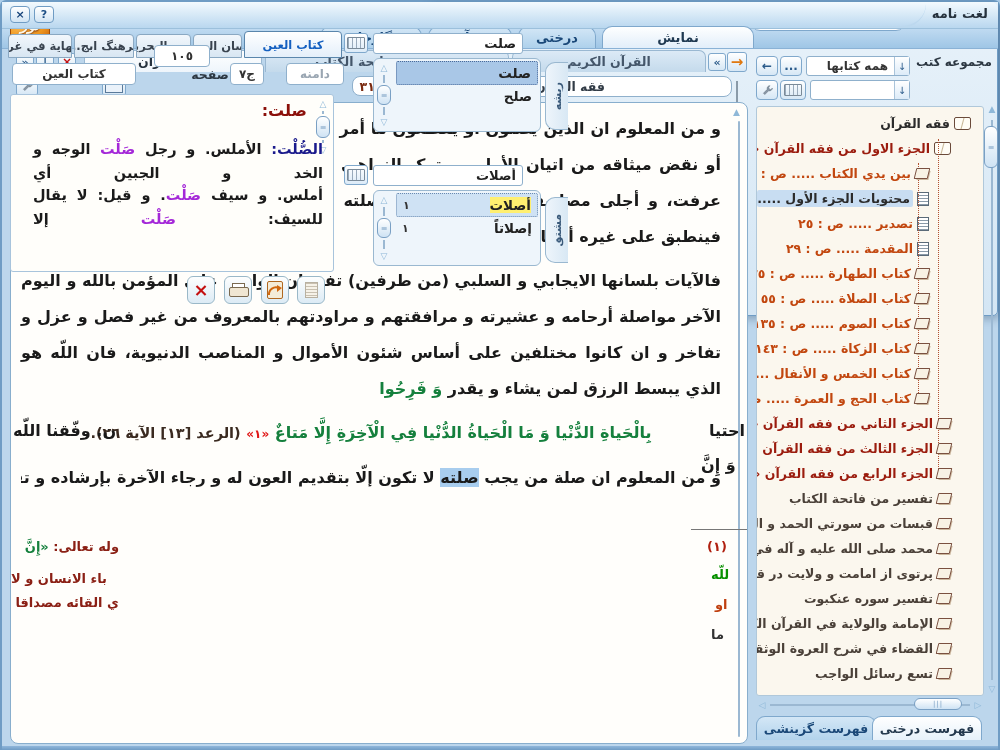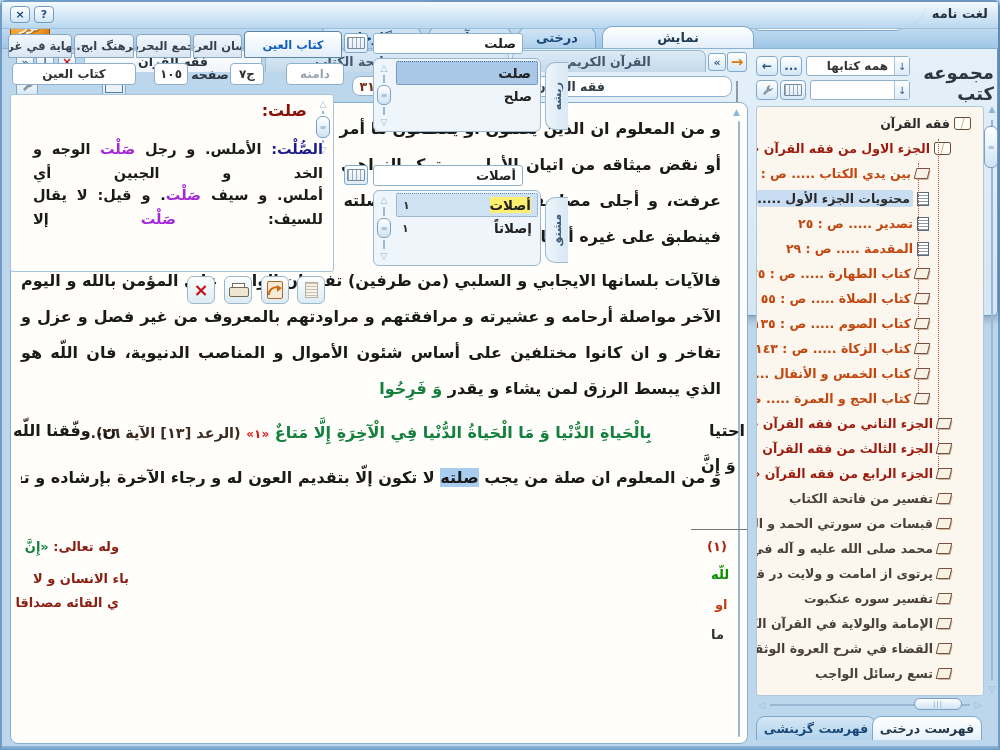--- a/index.html
+++ b/index.html
@@ -216,33 +216,33 @@
 
       <div class="frag" style="left:688px;top:318px;width:46px;overflow:hidden;text-align:right">احتیا</div>
       <div class="frag" style="left:2px;top:318px">ن. وفّقنا اللّه</div>
       <div class="frag" style="left:690px;top:352px">وَ إِنَّ</div>
       <div class="abs" style="left:680px;top:426px;width:56px;border-top:1px solid #777"></div>
       <div class="frag footred" style="left:696px;top:436px;color:#b02010">(١)</div>
       <div class="frag" style="left:700px;top:464px;color:#089000;font-size:13px">للّه</div>
       <div class="frag footred" style="left:704px;top:494px;color:#c04010">او</div>
       <div class="frag" style="left:700px;top:524px;font-size:13px;color:#333">ما</div>
       <div class="frag footred" style="left:0;top:436px;width:108px;text-align:right"><span>وله تعالی: </span><span class="quran" style="font-size:13px">«إِنَّ</span></div>
-      <div class="frag footred" style="left:16px;top:468px;width:108px;text-align:center">باء الانسان و لا</div>
+      <div class="frag footred" style="left:0;top:468px;width:108px;text-align:left">باء الانسان و لا</div>
       <div class="frag footred" style="left:0;top:492px;width:108px;text-align:right">ي القائه مصداقا</div>
     </div>
   </div>
 
   <div id="sidebar" class="abs">
     <div class="sbtn abs" style="left:2px;top:8px">←</div>
     <div class="sbtn abs" style="left:26px;top:8px">...</div>
     <div class="combo abs" style="left:52px;top:8px;width:104px;height:20px">
       <span class="drop">↓</span>
       <span class="val">همه کتابها</span>
     </div>
-    <div class="lbl abs" style="left:160px;top:25px;width:80px;height:20px;font-size:18px">مجموعه کتب</div>
+    <div class="lbl abs" style="left:160px;top:4px;width:80px;height:20px;font-size:12px">مجموعه کتب</div>
 
     <div class="sbtn abs" style="left:2px;top:32px">
       <svg width="13" height="13" viewBox="0 0 16 16">
           <path d="M11 2a3.5 3.5 0 0 0-3.3 4.6L3 11.3 4.7 13l4.7-4.7A3.5 3.5 0 0 0 14 5l-2 2-2-1-.5-2z" fill="#8a97a5" stroke="#5a6a78" stroke-width="0.6"></path>
         </svg>
     </div>
     <div class="sbtn abs" style="left:26px;top:32px;width:26px">
         <i class="kb" style="border:none;background:none">
           <i style="display:block;width:16px;height:10px;border:1px solid #7a8a98;background-image:repeating-linear-gradient(90deg,#9ab 0 1px,transparent 1px 4px)"></i>
         </i>
@@ -373,21 +373,21 @@
       <span id="dlg-name">لغت نامه</span>
     </div>
 
     <div class="ltab abs" style="left:6px;width:64px">النهایة في غر...</div>
     <div class="ltab abs" style="left:72px;width:60px">فرهنگ ابج...</div>
     <div class="ltab abs" style="left:134px;width:55px">مجمع البحرین</div>
     <div class="ltab abs" style="left:191px;width:49px">لسان العرب</div>
     <div class="ltab active abs" style="left:242px;width:98px">کتاب العین</div>
 
     <div class="dbox abs" style="left:10px;top:61px;width:124px;height:22px">کتاب العین</div>
-    <div class="dbox abs" style="left:152px;top:61px;width:34px;height:22px">١٠٥</div>
+    <div class="dbox abs" style="left:152px;top:43px;width:56px;height:22px">١٠٥</div>
     <div class="lbl abs" style="left:190px;top:61px;width:36px;height:22px">صفحه</div>
     <div class="dbox abs" style="left:228px;top:61px;width:34px;height:22px">ج٧</div>
     <div class="dbox abs" style="left:284px;top:61px;width:58px;height:22px;color:#9aa6b2">دامنه</div>
 
     <div id="dlg-content" class="abs">
       <div class="vslider abs" style="right:3px;top:4px;height:56px;width:14px">
         <span class="arr">△</span>
         <span class="track"></span>
         <div class="thumb" style="width:12px;height:20px">≡</div>
         <span class="track"></span>

